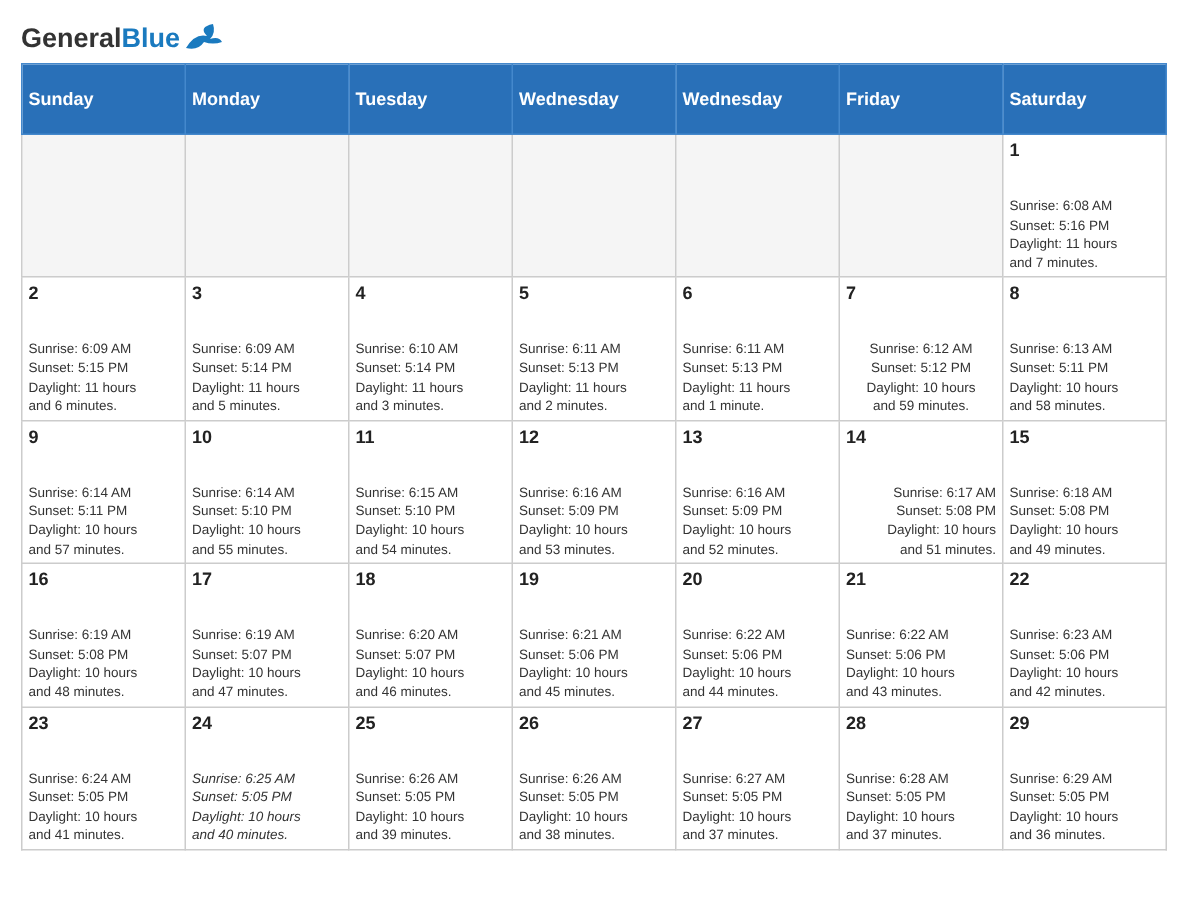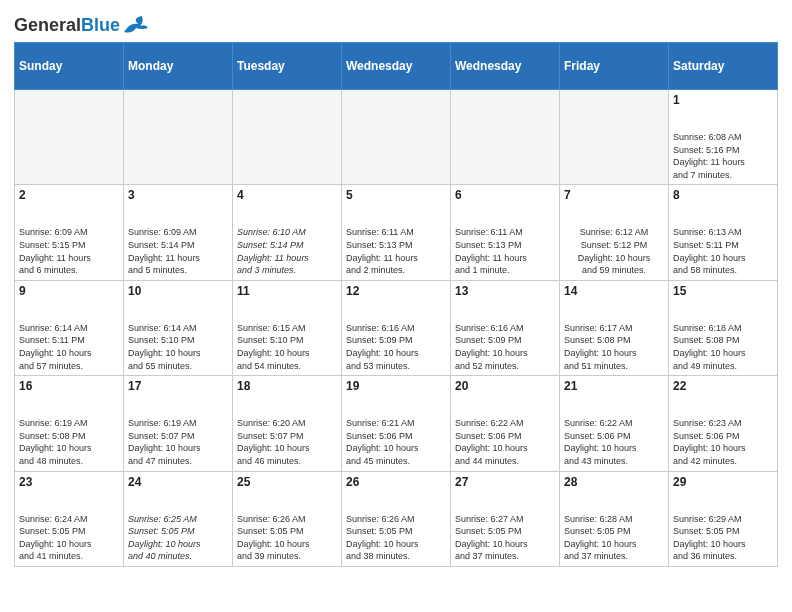--- a/index.html
+++ b/index.html
@@ -161,21 +161,21 @@
           </td>
           <td>
             <span class="day-number">3</span>
             <div class="day-info" style="white-space: pre-line;">Sunrise: 6:09 AM
 Sunset: 5:14 PM
 Daylight: 11 hours
 and 5 minutes.</div>
           </td>
           <td>
             <span class="day-number">4</span>
-            <div class="day-info" style="white-space: pre-line; font-style: italic;">Sunrise: 6:10 AM
+            <div class="day-info" style="white-space: pre-line;">Sunrise: 6:10 AM
 Sunset: 5:14 PM
 Daylight: 11 hours
 and 3 minutes.</div>
           </td>
           <td>
             <span class="day-number">5</span>
             <div class="day-info" style="white-space: pre-line;">Sunrise: 6:11 AM
 Sunset: 5:13 PM
 Daylight: 11 hours
 and 2 minutes.</div>
@@ -233,21 +233,21 @@
           </td>
           <td>
             <span class="day-number">13</span>
             <div class="day-info" style="white-space: pre-line;">Sunrise: 6:16 AM
 Sunset: 5:09 PM
 Daylight: 10 hours
 and 52 minutes.</div>
           </td>
           <td>
             <span class="day-number">14</span>
-            <div class="day-info" style="white-space: pre-line;">Sunrise: 6:17 AM
+            <div class="day-info" style="white-space: pre-line; text-align: right;">Sunrise: 6:17 AM
 Sunset: 5:08 PM
 Daylight: 10 hours
 and 51 minutes.</div>
           </td>
           <td>
             <span class="day-number">15</span>
             <div class="day-info" style="white-space: pre-line;">Sunrise: 6:18 AM
 Sunset: 5:08 PM
 Daylight: 10 hours
 and 49 minutes.</div>

